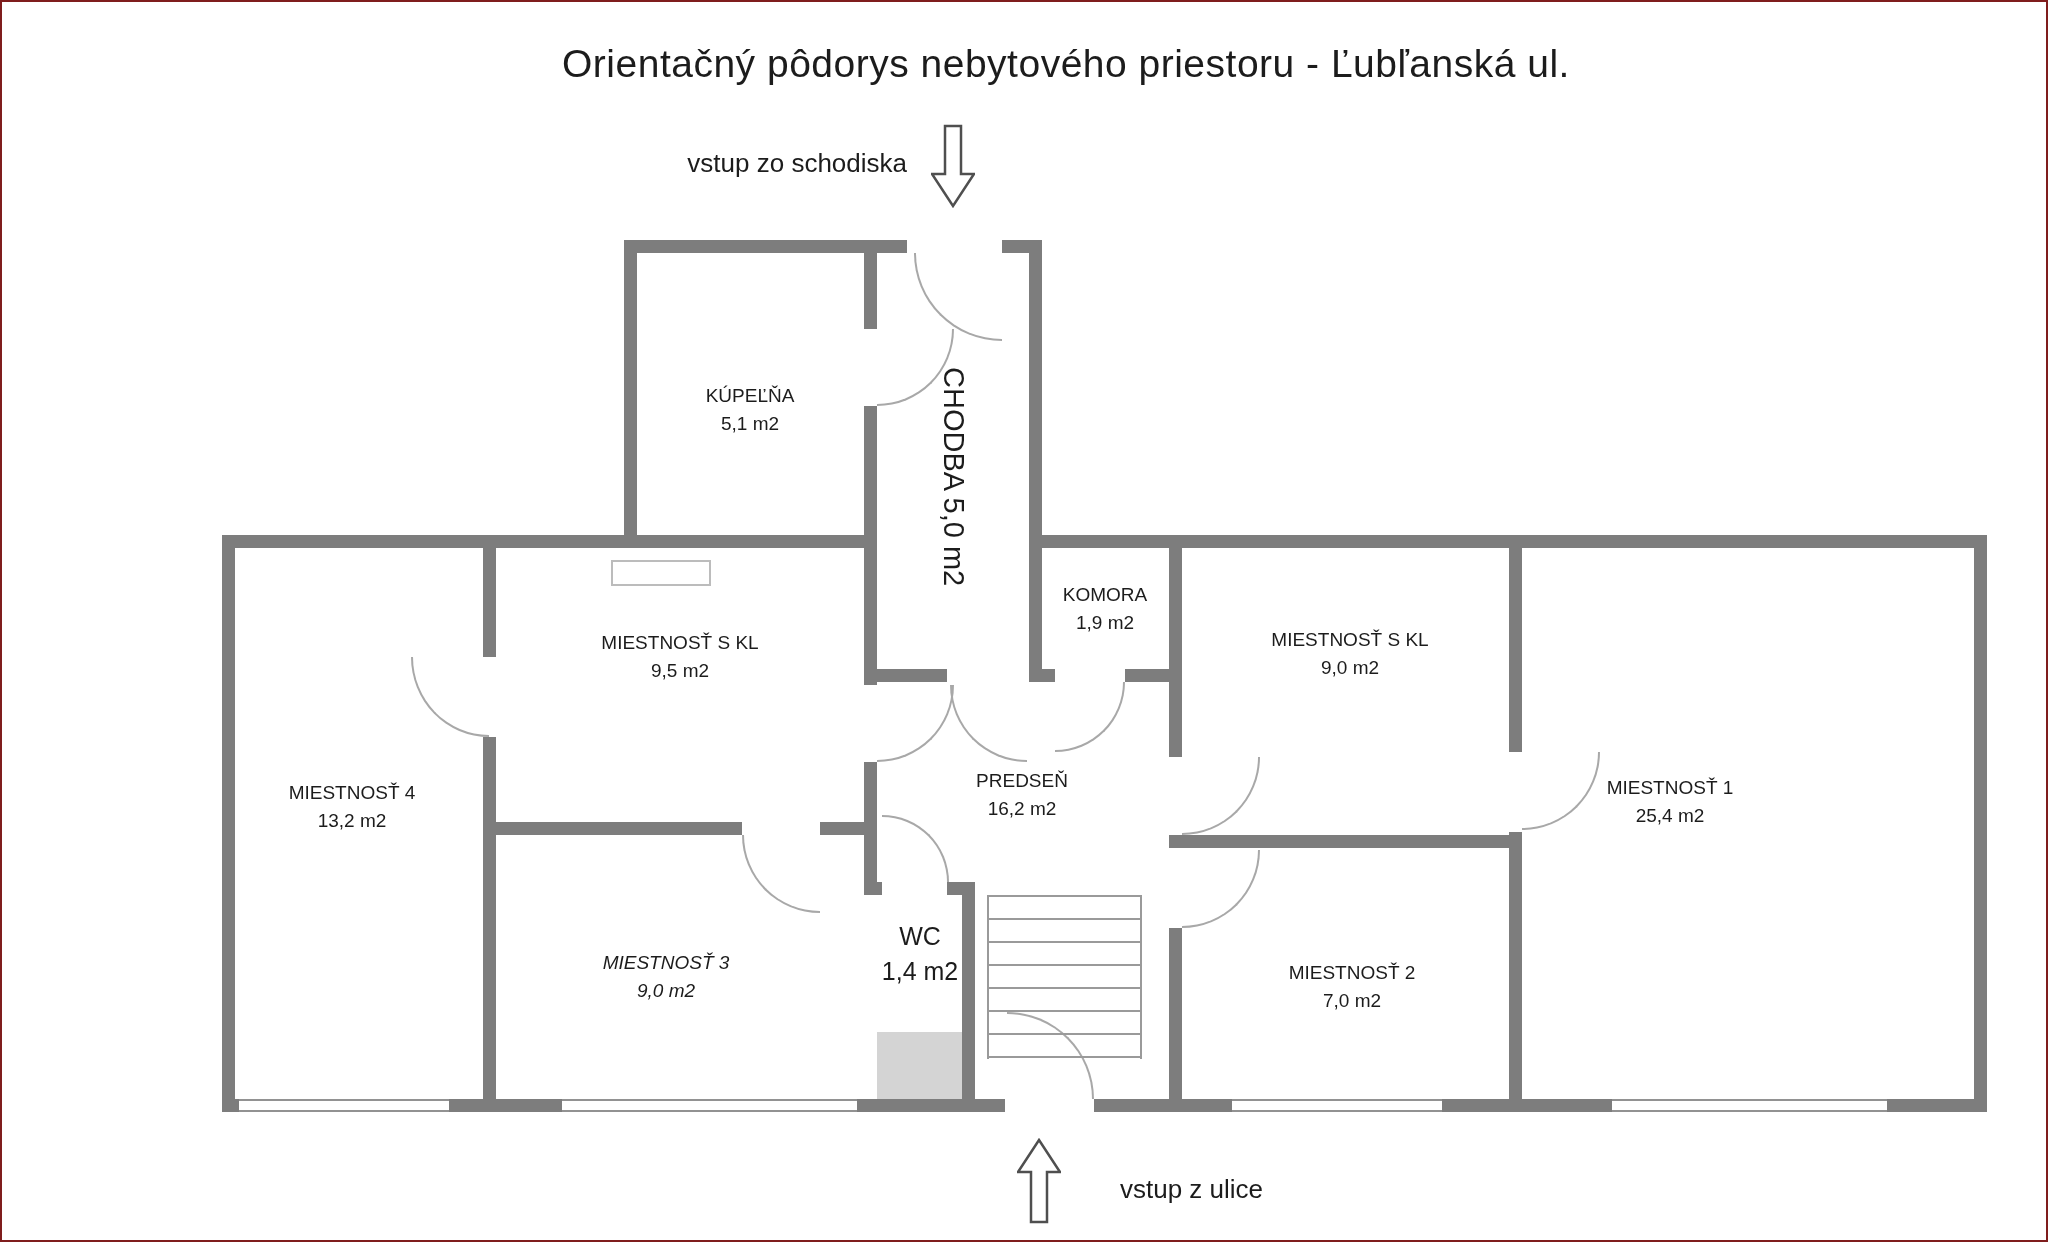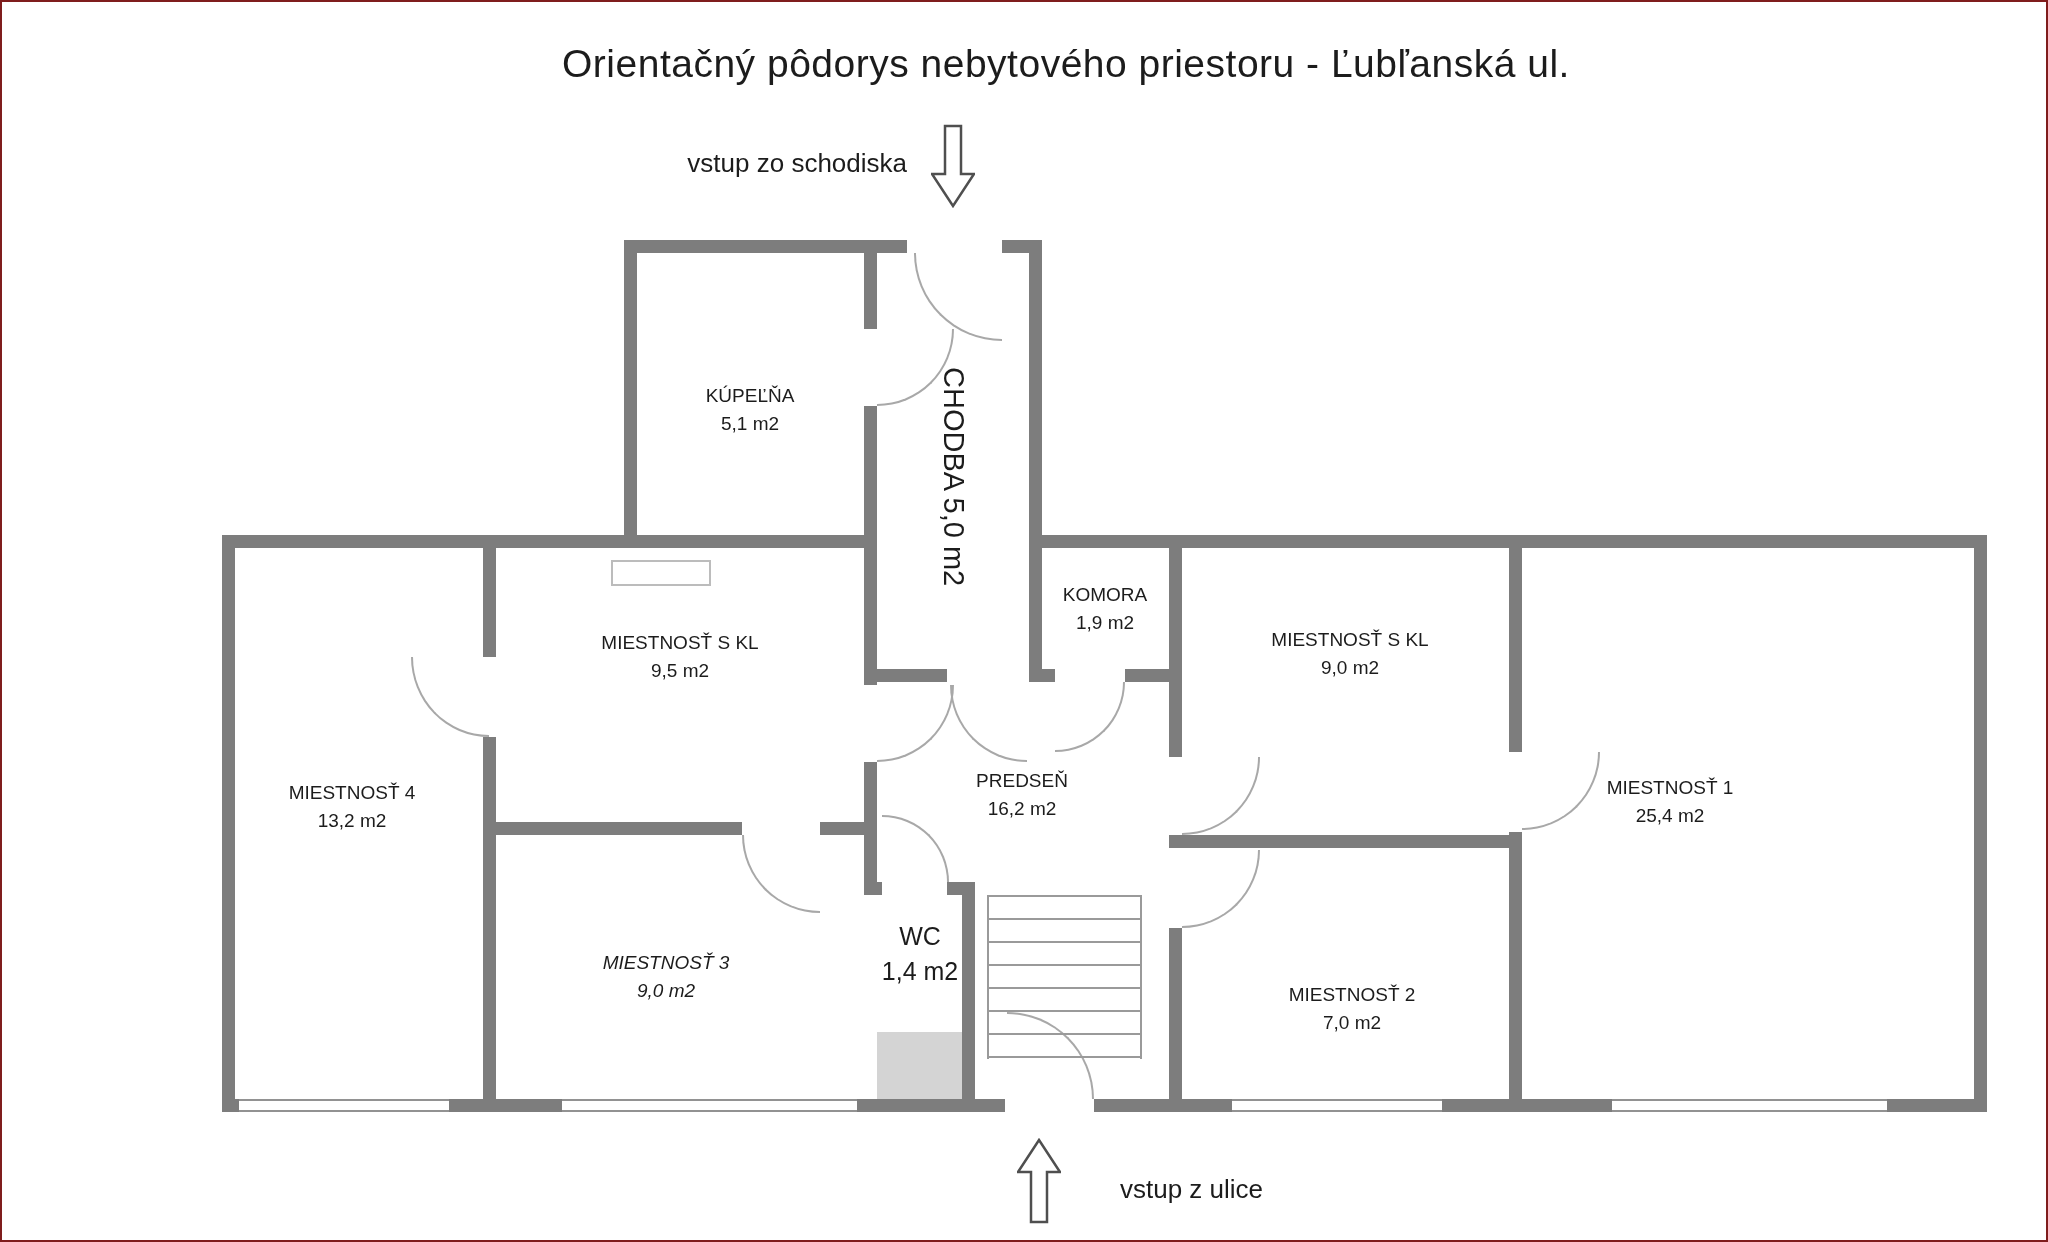--- a/index.html
+++ b/index.html
@@ -157,21 +157,21 @@
   <div class="label" style="left:664px;top:975px;font-style:italic;">
     <div>MIESTNOSŤ 3</div>
     <div>9,0 m2</div>
   </div>
 
   <div class="label small" style="left:918px;top:952px;">
     <div>WC</div>
     <div>1,4 m2</div>
   </div>
 
-  <div class="label" style="left:1350px;top:1007px;">
+  <div class="label" style="left:1350px;top:985px;">
     <div>MIESTNOSŤ 2</div>
     <div>7,0 m2</div>
   </div>
 
   <div class="caption" style="left:405px;top:146px;width:500px;text-align:right;">vstup zo schodiska</div>
 
   <div class="arrow" style="left:929px;top:122px;width:44px;height:84px;">
     <svg width="44" height="84" viewBox="0 0 44 84">
       <polygon points="14,2 30,2 30,50 43,50 22,82 1,50 14,50" fill="#ffffff" stroke="#4f4f4f" stroke-width="2.5"></polygon>
     </svg>

